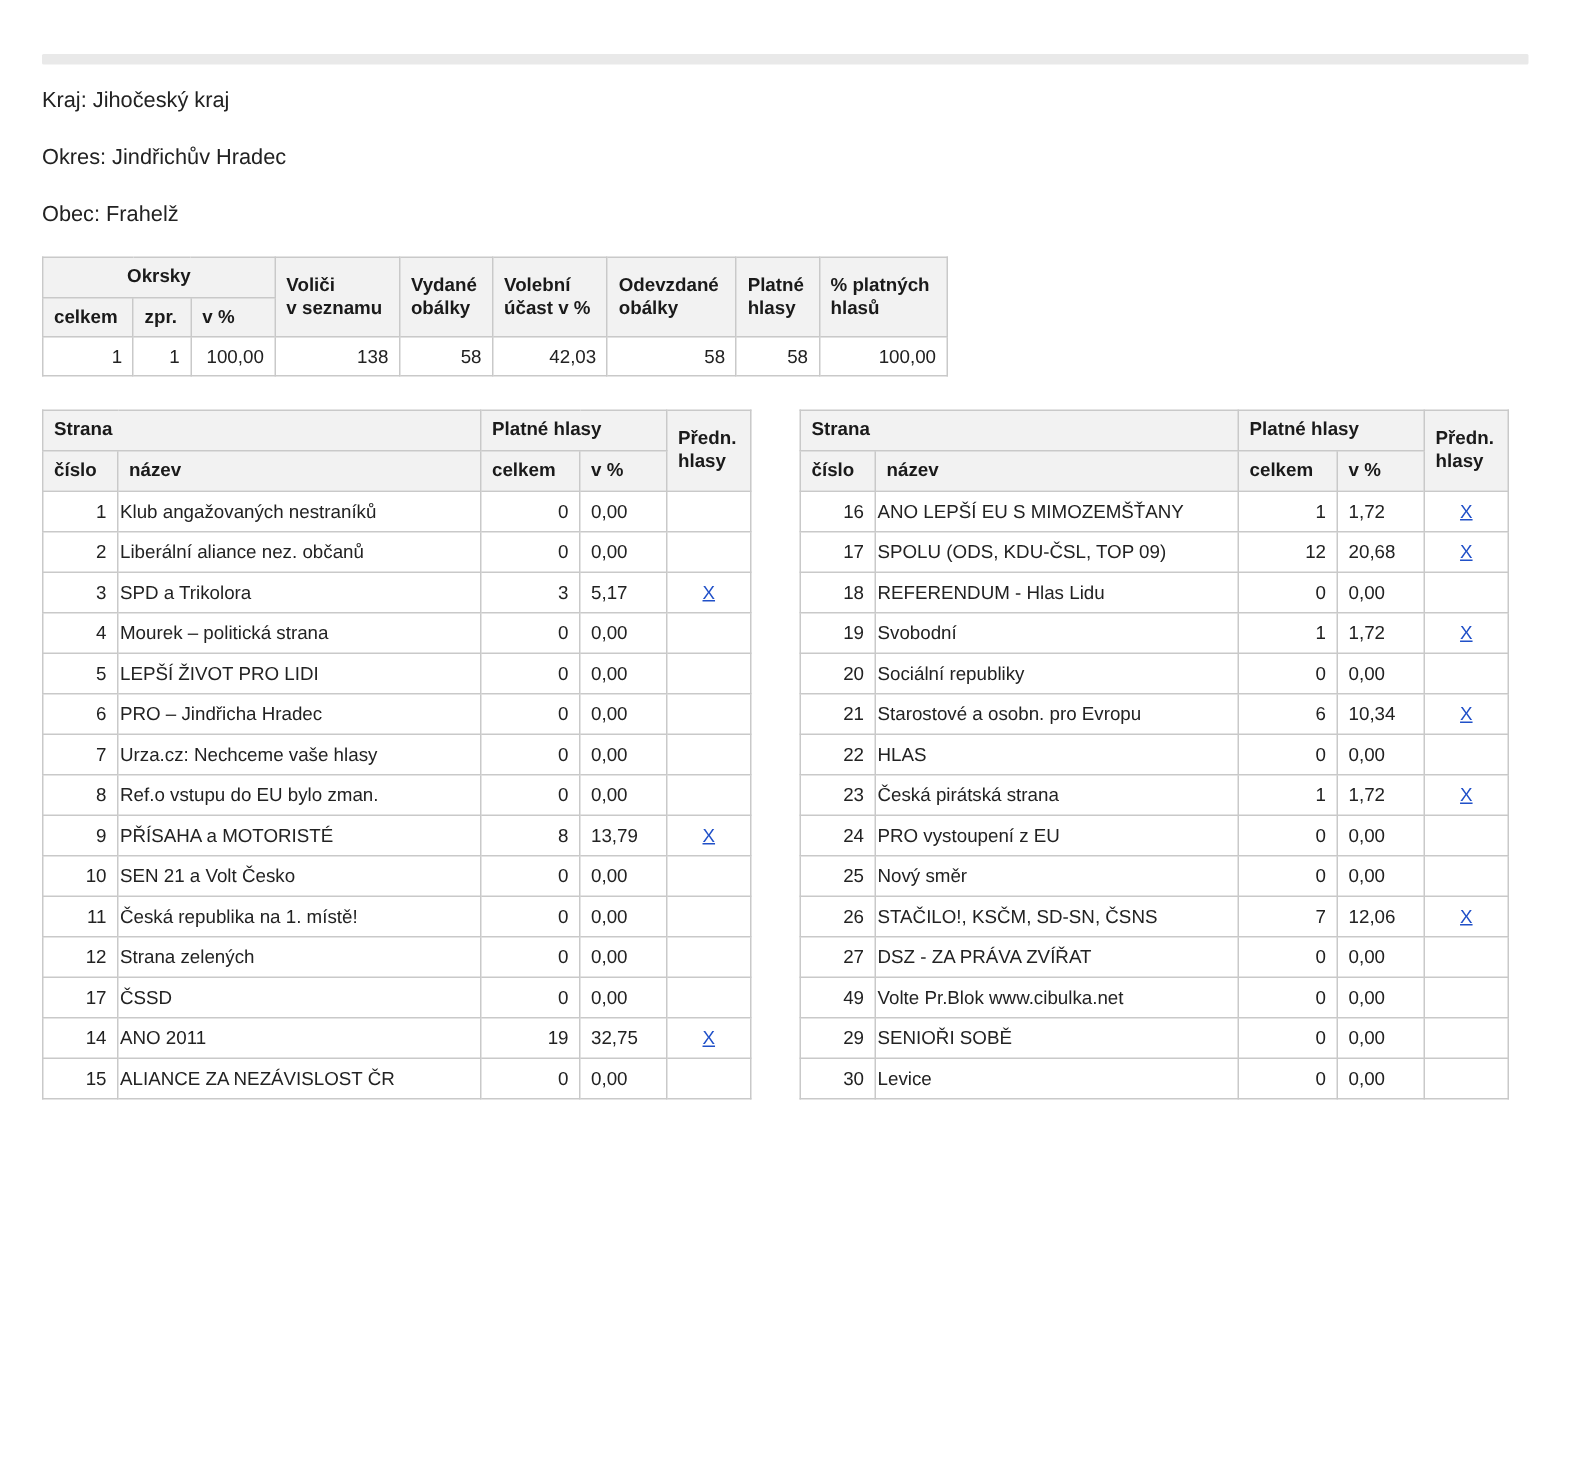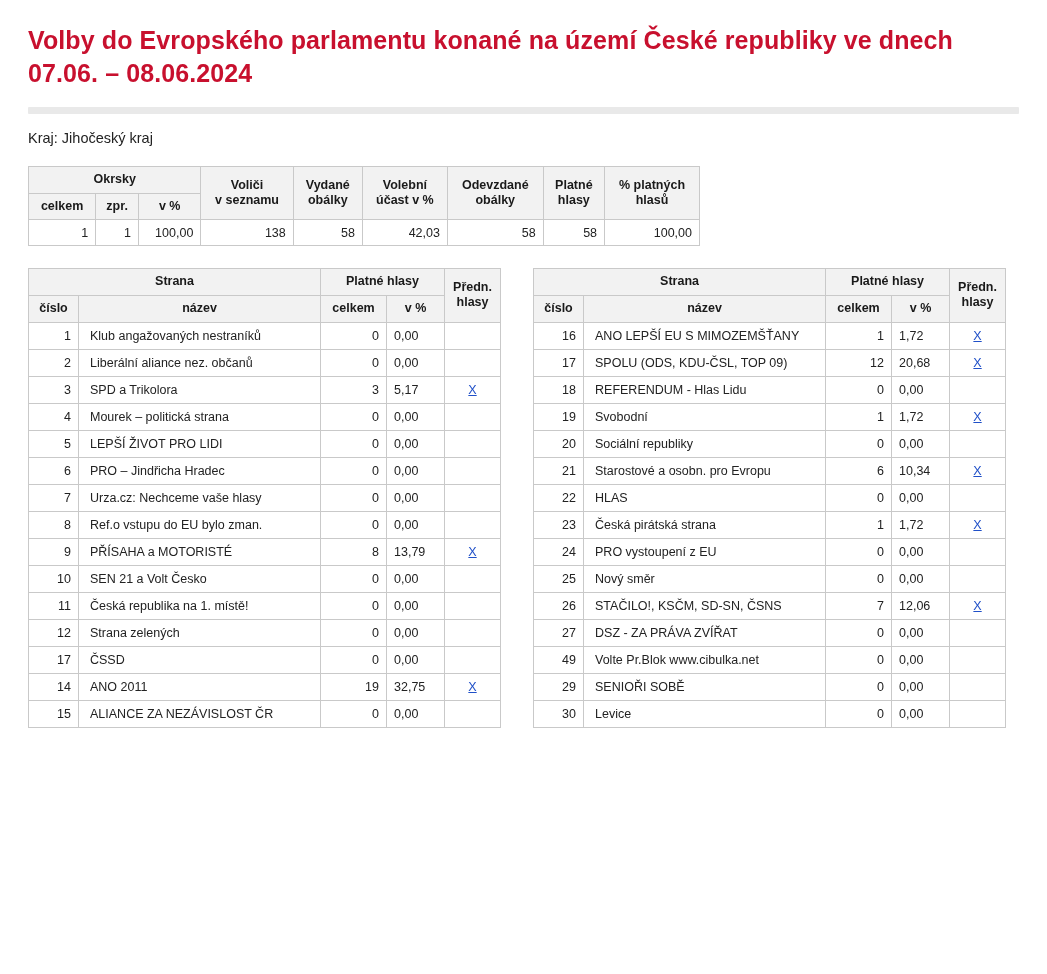--- a/index.html
+++ b/index.html
@@ -50,69 +50,70 @@
     background: #fff;
   }
   table th, table td {
     border: 1px solid #c9c9c9;
     padding: 5px 7px;
     vertical-align: middle;
   }
   table th {
     background: #f2f2f2;
     font-weight: bold;
-    text-align: center;
+    text-align: left;
     color: #1a1a1a;
     line-height: 1.25;
   }
 
   
   .summary-wrap { margin: 0 0 22px 0; }
-  table.summary { width: 672px; }
+  table.summary { width: 604px; }
   table.summary td { text-align: right; height: 26px; }
   table.summary th.grp { text-align: center; }
 
   
   .parties-row {
     display: flex;
     gap: 32px;
     align-items: flex-start;
   }
   table.parties { width: 472px; table-layout: fixed; }
   table.parties col.c-num   { width: 50px; }
   table.parties col.c-name  { width: 242px; }
   table.parties col.c-tot   { width: 66px; }
   table.parties col.c-pct   { width: 58px; }
   table.parties col.c-pref  { width: 56px; }
 
   table.parties td { height: 27px; }
   table.parties td.num  { text-align: right; }
-  table.parties td.name { text-align: left; padding-left: 11px; }
+  table.parties td.name { text-align: left; padding-left: 1px; }
   table.parties td.tot  { text-align: right; }
   table.parties td.pct  { text-align: left; }
   table.parties td.pref { text-align: center; }
 
   table.parties td.pref a {
     color: #2050c8;
     text-decoration: underline;
   }
 
   .hdr-two-line { line-height: 1.2; }
 </style>
 </head>
 <body>
 
 <div class="page">
 
-  <h1 class="main-title">Volby do Evropského parlamentu konané na území České republiky ve dnech 07.06. – 08.06.2024</h1>
 
   <div class="title-rule"></div>
 
 
   <p class="meta-line">Kraj: Jihočeský kraj</p>
+  <p class="meta-line">Okres: Jindřichův Hradec</p>
+  <p class="meta-line">Obec: Frahelž</p>
 
   <div class="summary-wrap">
     <table class="summary">
       <thead>
         <tr>
           <th class="grp" colspan="3">Okrsky</th>
           <th rowspan="2" class="hdr-two-line">Voliči<br>v seznamu</th>
           <th rowspan="2" class="hdr-two-line">Vydané<br>obálky</th>
           <th rowspan="2" class="hdr-two-line">Volební<br>účast v %</th>
           <th rowspan="2" class="hdr-two-line">Odevzdané<br>obálky</th>

